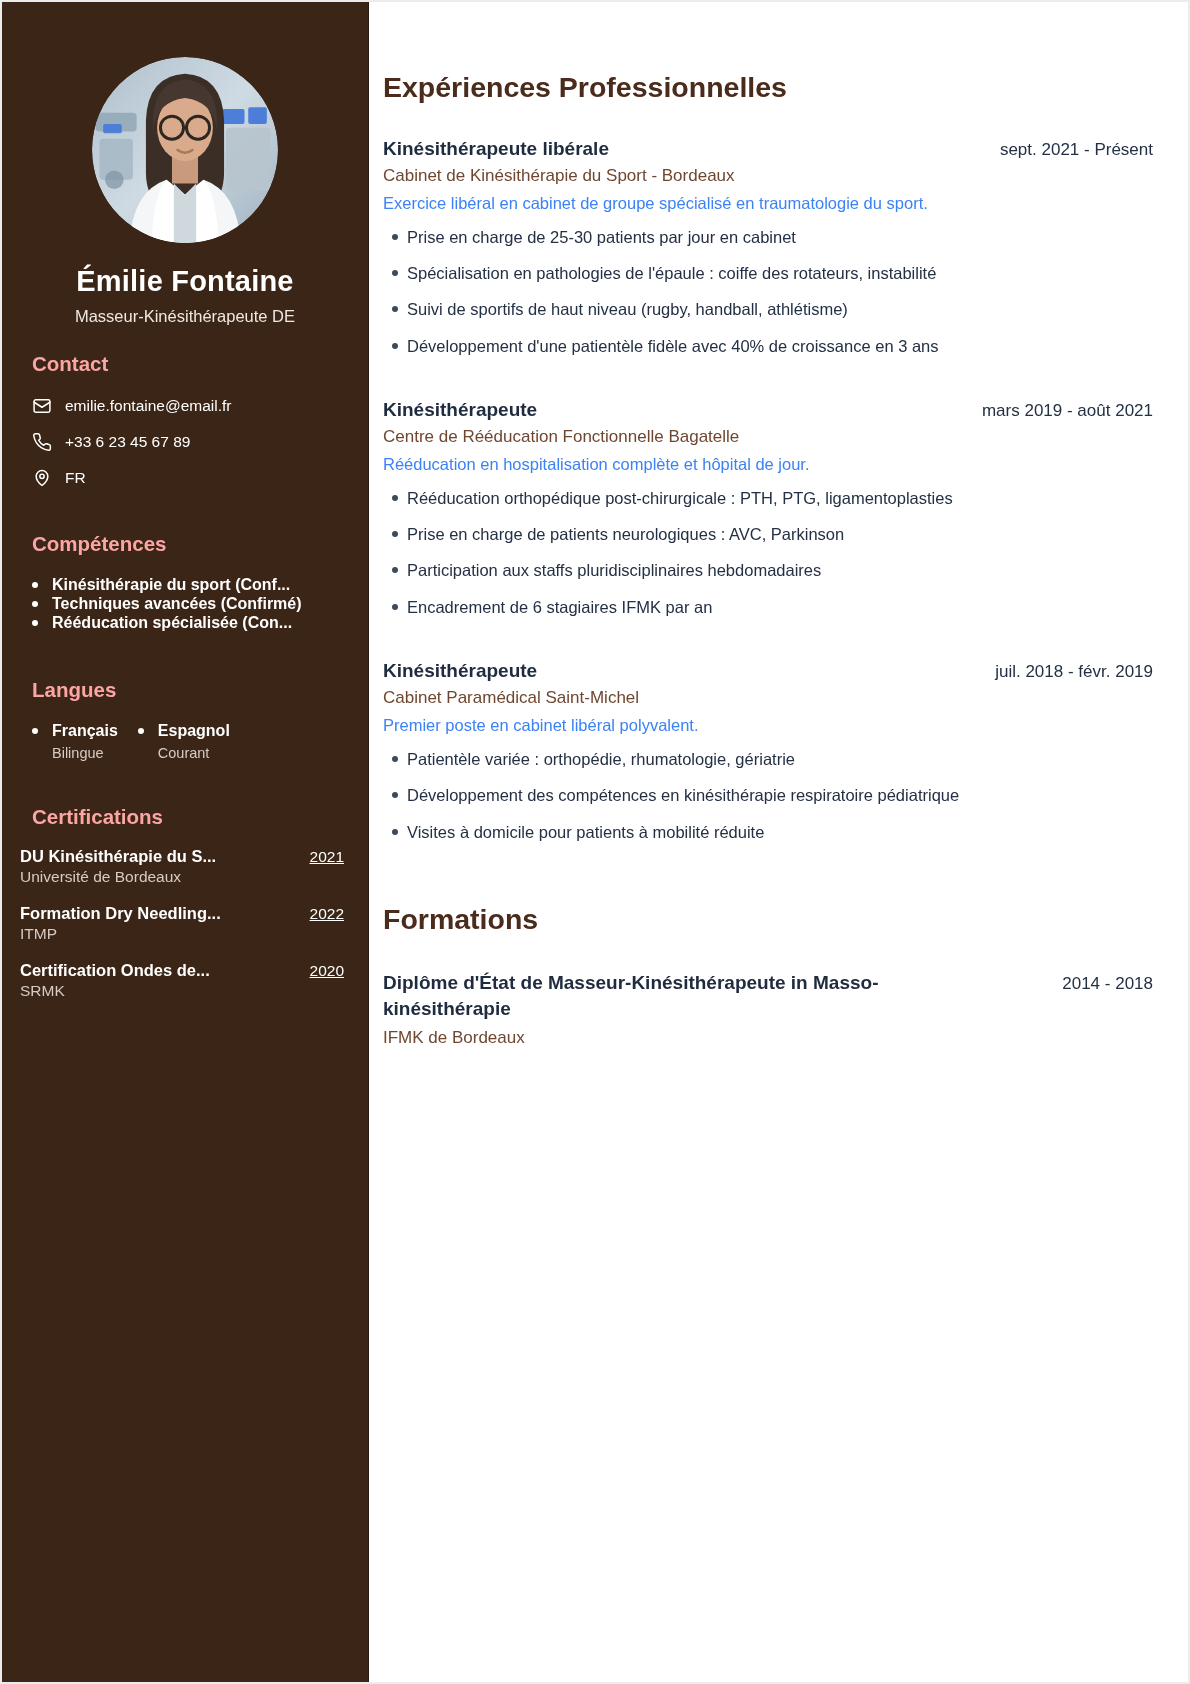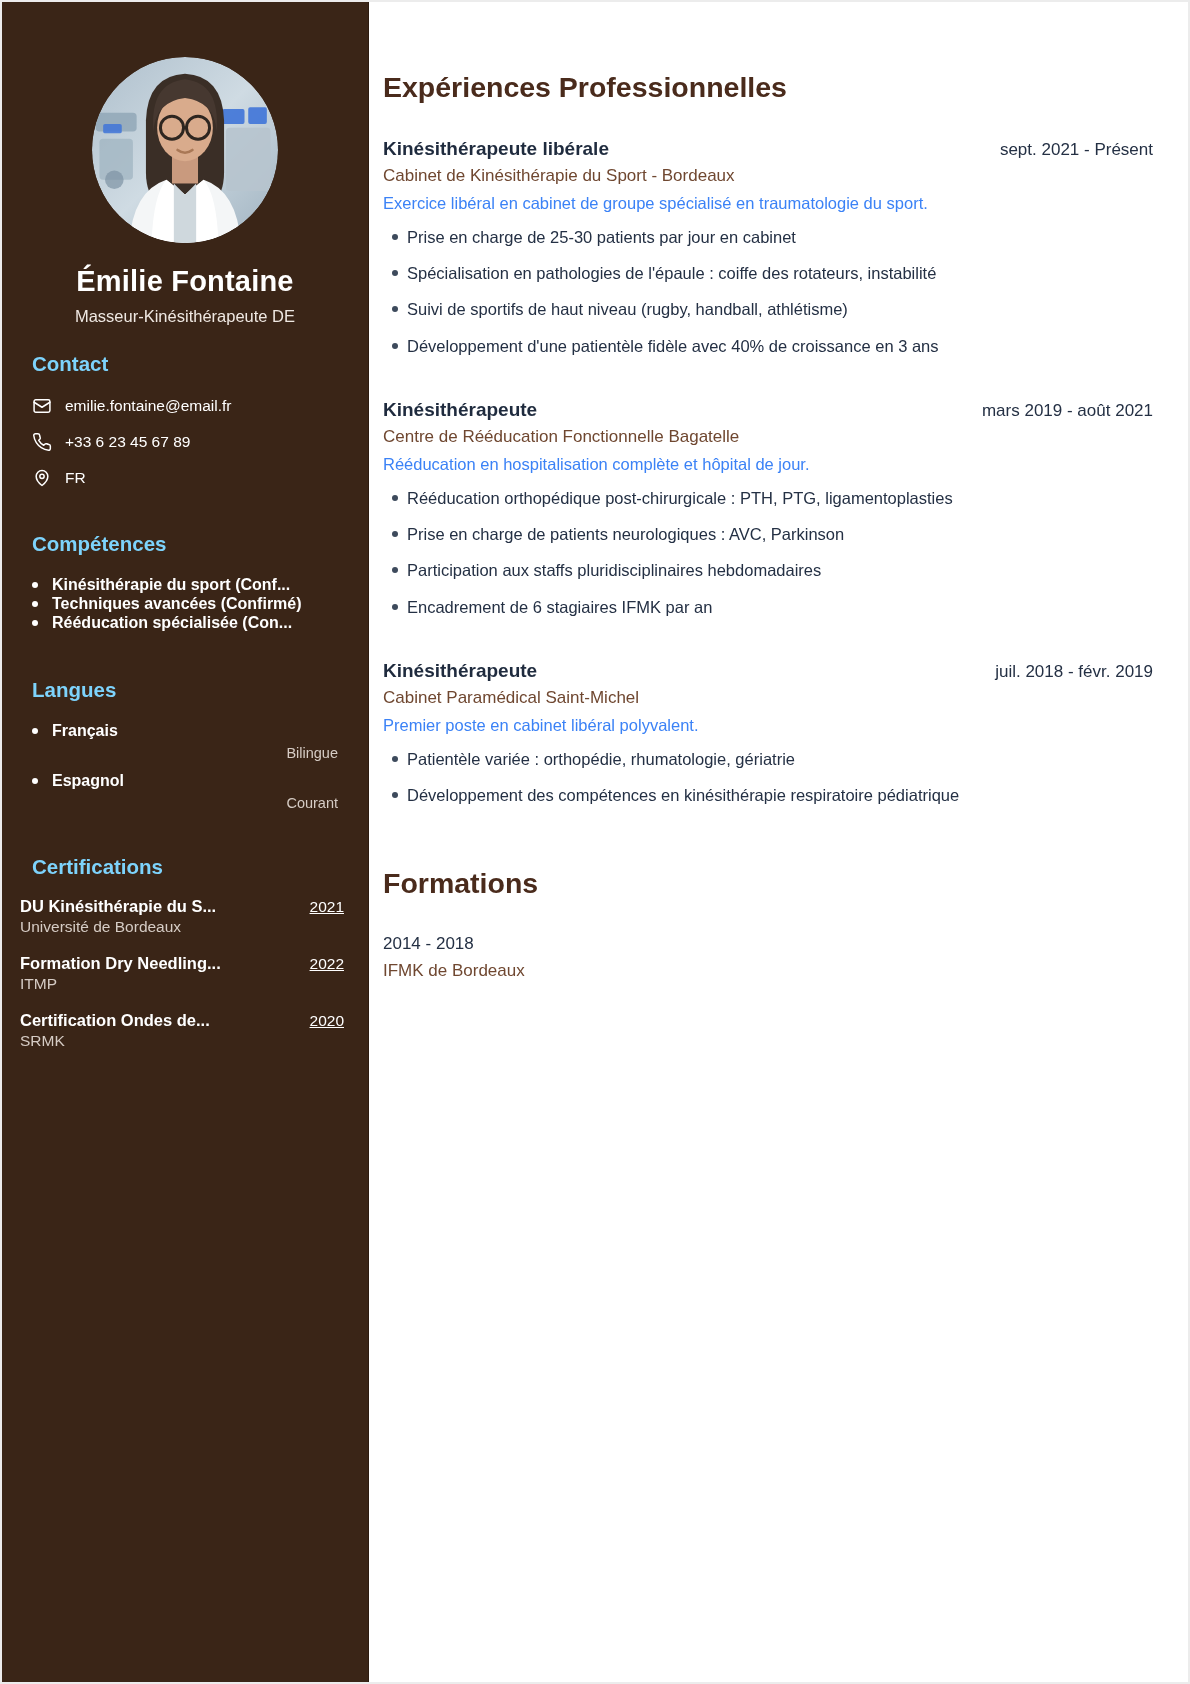--- a/index.html
+++ b/index.html
@@ -48,34 +48,34 @@
   .person-title {
     margin-top: 9px;
     text-align: center;
     font-size: 16.5px;
     color: #EFE8E2;
     font-weight: 400;
   }
   .side-heading {
     font-size: 20.5px;
     font-weight: 700;
-    color: #7dd3fc;
+    color: #fca5a5;
   }
   .contact-block { margin-top: 26px; }
   .contact-list { margin-top: 20px; display: flex; flex-direction: column; gap: 16px; }
   .contact-row { display: flex; align-items: center; gap: 13px; font-size: 15.5px; color: #ffffff; }
   .contact-row svg { width: 20px; height: 20px; flex: 0 0 20px; stroke: #ffffff; }
 
   .skills-block { margin-top: 44px; }
   .dot-list { margin-top: 20px; display: flex; flex-direction: column; gap: 1px; list-style: none; }
   .dot-item { display: flex; align-items: center; gap: 14px; font-size: 16px; font-weight: 600; color: #ffffff; white-space: nowrap; }
   .dot { width: 6px; height: 6px; border-radius: 50%; background: #ffffff; flex: 0 0 6px; }
 
   .lang-block { margin-top: 46px; }
-  .lang-list { margin-top: 20px; display: flex; flex-direction: column; gap: 11px; list-style: none; text-align: right; }
+  .lang-list { margin-top: 20px; display: flex; flex-direction: row; gap: 20px; list-style: none; }
   .lang-name { display: flex; align-items: center; gap: 14px; font-size: 16px; font-weight: 600; color: #ffffff; }
   .lang-level { margin-left: 20px; margin-top: 5px; font-size: 14.5px; color: #D6CCC5; font-weight: 400; }
 
   .cert-block { margin-top: 44px; }
   .cert-list { margin-top: 18px; display: flex; flex-direction: column; gap: 18px; list-style: none; margin-left: -12px; margin-right: -6px; }
   .cert-top { display: flex; justify-content: space-between; align-items: flex-end; gap: 8px; }
   .cert-name { font-size: 16.5px; font-weight: 700; color: #ffffff; white-space: nowrap; overflow: hidden; }
   .cert-year { font-size: 15.5px; color: #ffffff; font-weight: 400; flex: 0 0 auto; text-decoration: underline; }
   .cert-org { margin-top: 2px; font-size: 15.5px; color: #D6CCC5; }
 
@@ -309,29 +309,31 @@
       <article>
         <div class="job-head">
           <span class="job-title">Kinésithérapeute</span>
           <span class="job-dates">juil. 2018 - févr. 2019</span>
         </div>
         <div class="job-company">Cabinet Paramédical Saint-Michel</div>
         <div class="job-desc">Premier poste en cabinet libéral polyvalent.</div>
         <ul class="bullets">
           <li>Patientèle variée : orthopédie, rhumatologie, gériatrie</li>
           <li>Développement des compétences en kinésithérapie respiratoire pédiatrique</li>
+          <li>Visites à domicile pour patients à mobilité réduite</li>
         </ul>
       </article>
 
     </div>
 
     <h1 class="main-heading edu-heading">Formations</h1>
 
     <article class="edu-entry">
       <div class="edu-head">
+        <span class="edu-title">Diplôme d'État de Masseur-Kinésithérapeute in Masso-kinésithérapie</span>
         <span class="edu-dates">2014 - 2018</span>
       </div>
       <div class="edu-school job-company">IFMK de Bordeaux</div>
     </article>
 
   </main>
 
 </div>
 
 </body></html>

